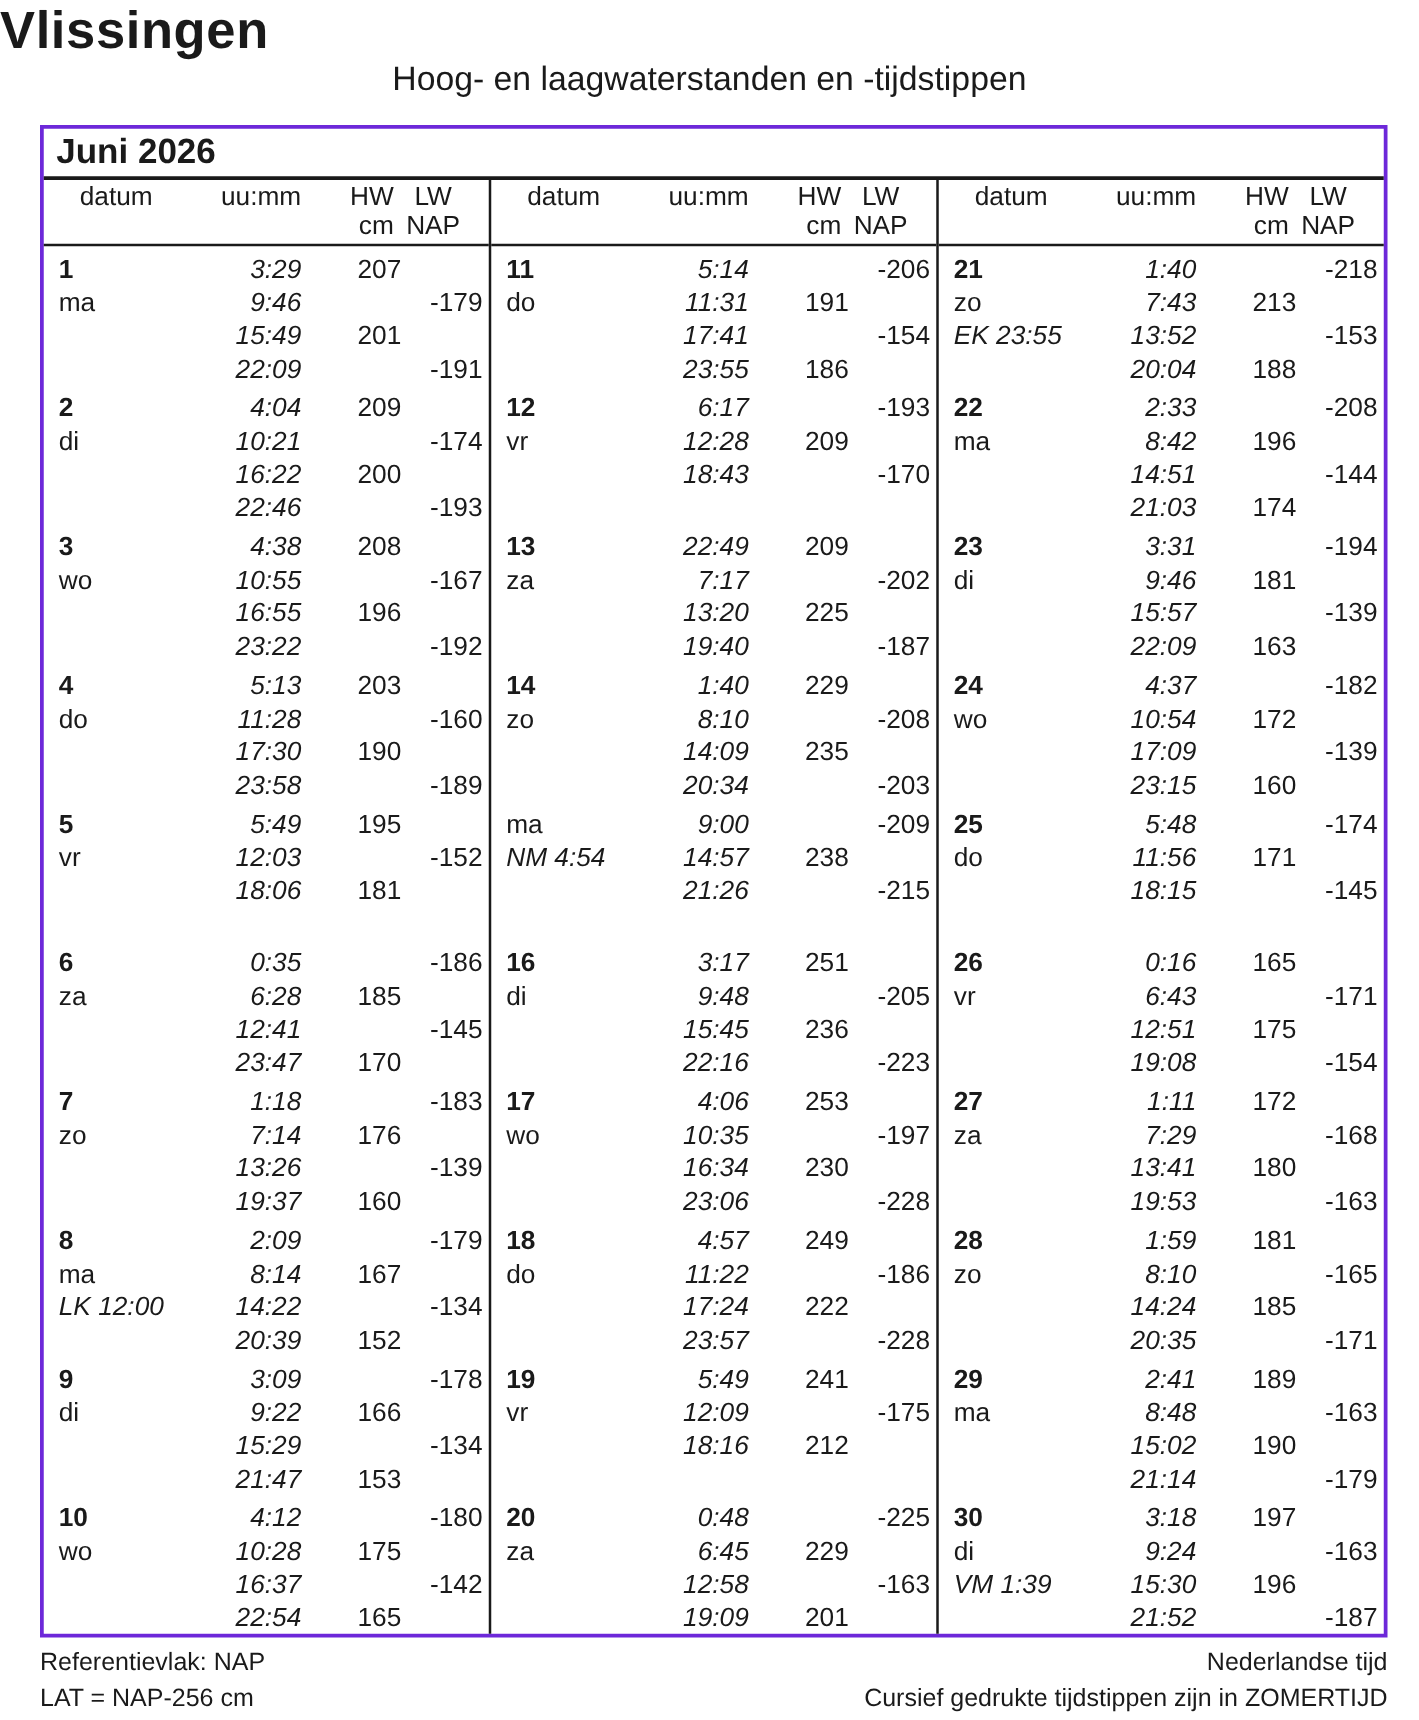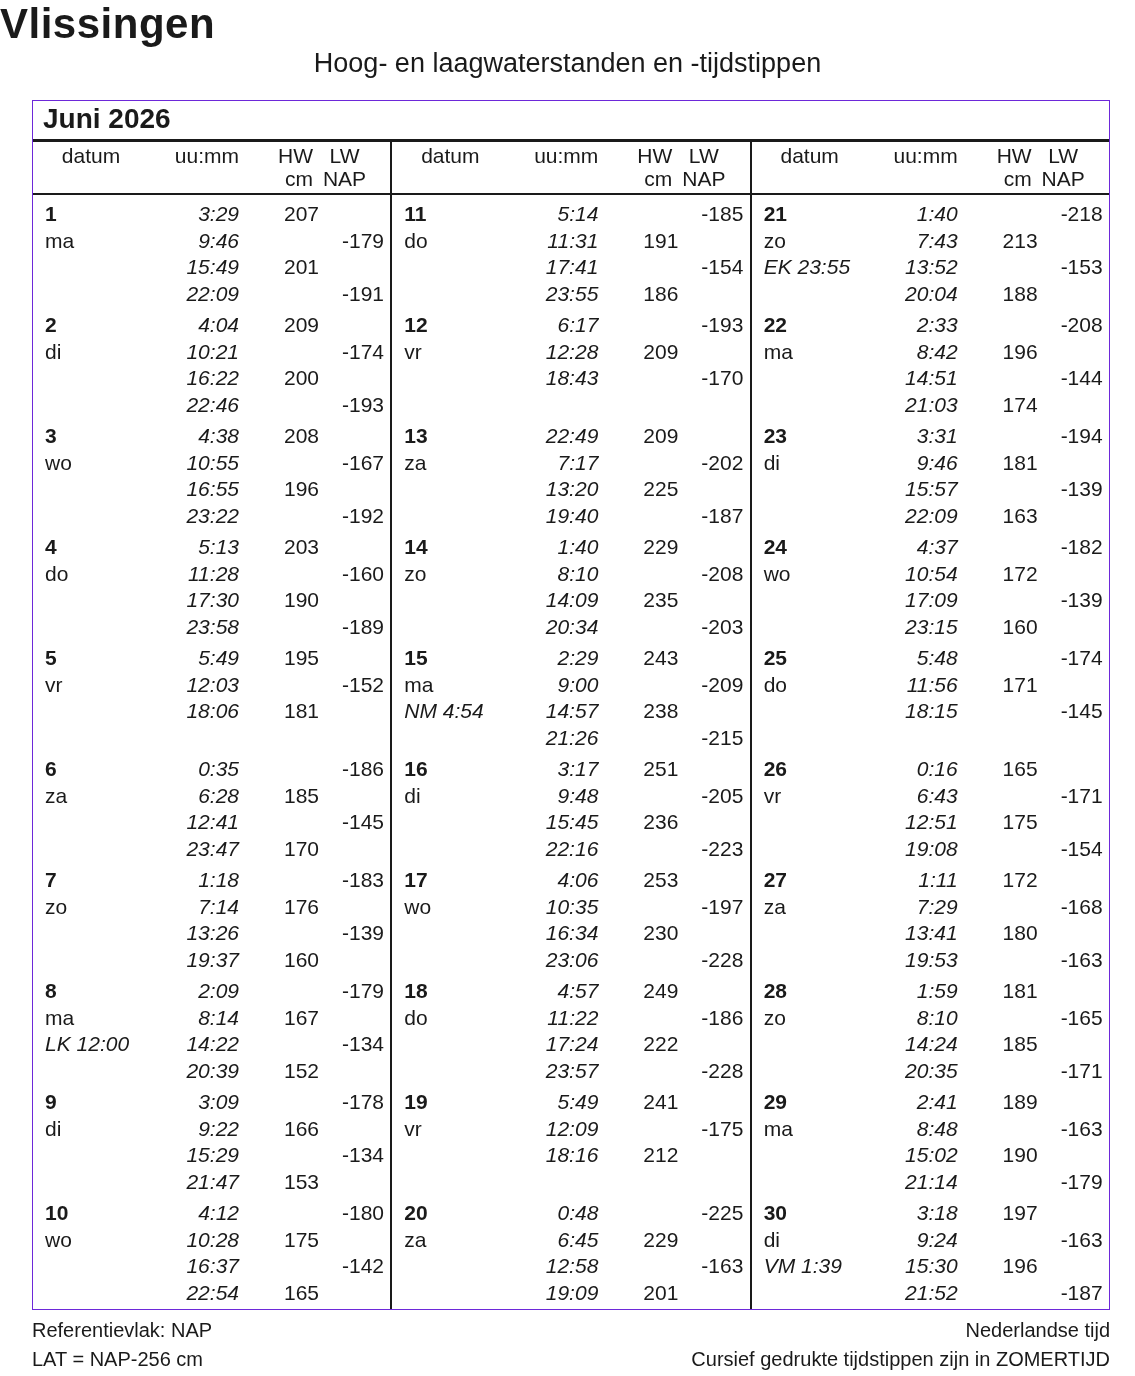--- a/index.html
+++ b/index.html
@@ -14,21 +14,21 @@
     position:absolute; top:0px; left:0; width:100%;
     text-align:left; font-size:42px; font-weight:bold; letter-spacing:0.5px;
   }
   .page-subtitle {
     position:absolute; top:48px; left:0; width:100%;
     text-align:center; font-size:27px;
   }
   .tide-table {
     position:absolute; left:32px; top:100px;
     width:1078px; height:1210px;
-    border:1px solid #6d28d9; box-sizing:border-box;
+    border:3px solid #6d28d9; box-sizing:border-box;
     display:flex; flex-direction:column;
   }
   .month-row {
     font-size:28px; font-weight:bold;
     padding:2px 10px 4px 10px;
     border-bottom:3px solid #1a1a1a;
     flex:0 0 auto;
   }
   .cols { display:flex; flex:1 1 auto; min-height:0; }
   .col { flex:1 1 0; display:flex; flex-direction:column; box-sizing:border-box; min-width:0; }
@@ -368,21 +368,21 @@
           <div class="hdr-hw">cm</div>
           <div class="hdr-lw">NAP</div>
         </div>
       </div>
       <div class="day-area">
           <div class="day-block">
             <div class="day-row">
               <div class="cell c-datum day-num">11</div>
               <div class="cell c-time">5:14</div>
               <div class="cell c-hw"></div>
-              <div class="cell c-lw">-185</div>
+              <div class="cell c-lw">-206</div>
             </div>
             <div class="day-row">
               <div class="cell c-datum weekday">do</div>
               <div class="cell c-time">11:31</div>
               <div class="cell c-hw">191</div>
               <div class="cell c-lw"></div>
             </div>
             <div class="day-row">
               <div class="cell c-datum note"></div>
               <div class="cell c-time">17:41</div>
@@ -468,26 +468,20 @@
               <div class="cell c-lw"></div>
             </div>
             <div class="day-row">
               <div class="cell c-datum "></div>
               <div class="cell c-time">20:34</div>
               <div class="cell c-hw"></div>
               <div class="cell c-lw">-203</div>
             </div>
           </div>
           <div class="day-block">
-            <div class="day-row">
-              <div class="cell c-datum day-num">15</div>
-              <div class="cell c-time">2:29</div>
-              <div class="cell c-hw">243</div>
-              <div class="cell c-lw"></div>
-            </div>
             <div class="day-row">
               <div class="cell c-datum weekday">ma</div>
               <div class="cell c-time">9:00</div>
               <div class="cell c-hw"></div>
               <div class="cell c-lw">-209</div>
             </div>
             <div class="day-row">
               <div class="cell c-datum note">NM 4:54</div>
               <div class="cell c-time">14:57</div>
               <div class="cell c-hw">238</div>

